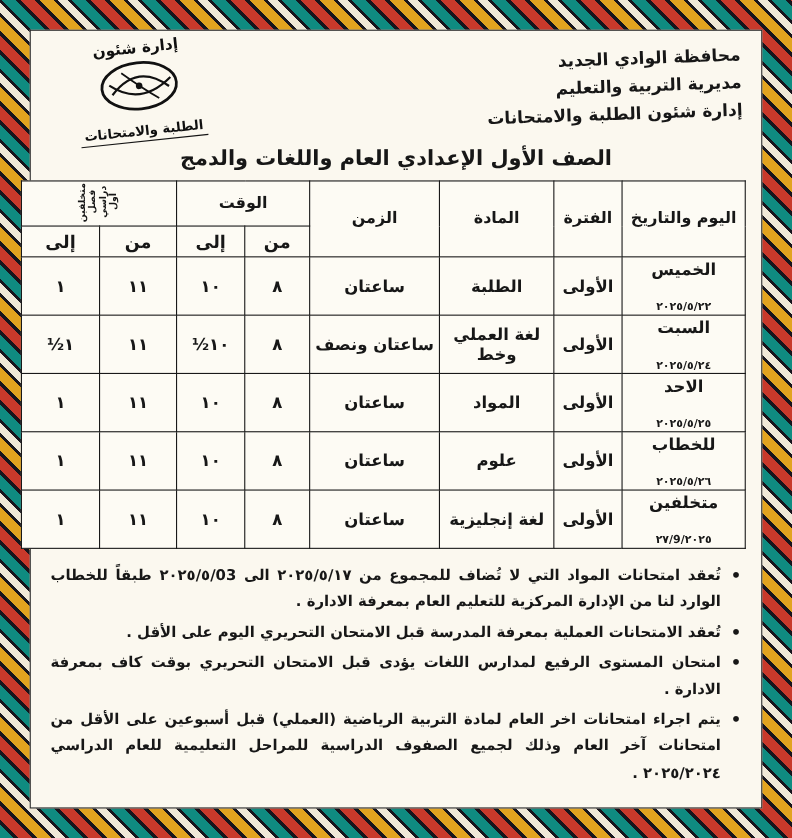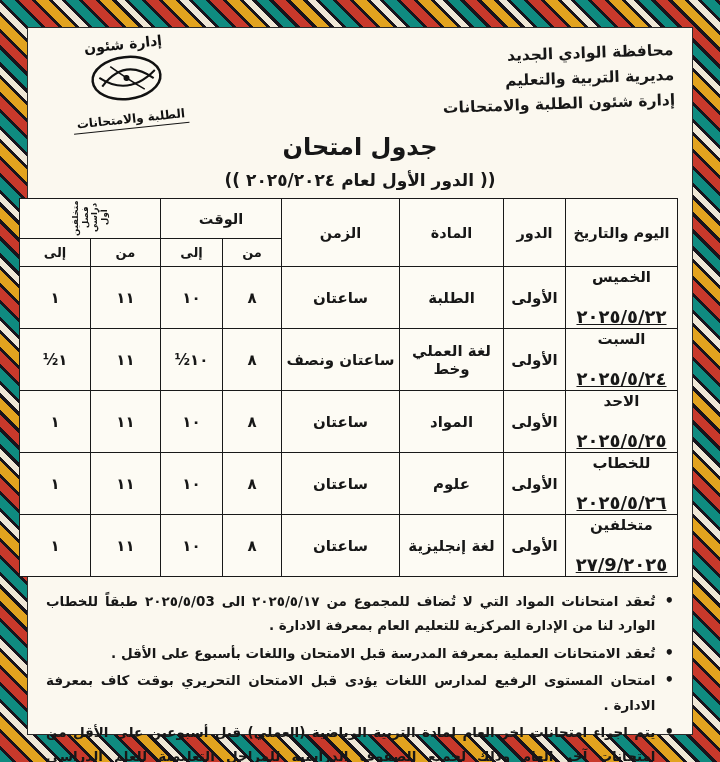--- a/index.html
+++ b/index.html
@@ -53,24 +53,24 @@
   
   table.sched {
     border-collapse:collapse; table-layout:fixed;
     width:658px; margin:4px auto 0; background:#fdfbf4;
   }
   .sched th, .sched td {
     border:1.7px solid #191919; text-align:center; vertical-align:middle;
     font-weight:bold; padding:1px 2px; overflow:hidden;
   }
   .sched thead tr.h1 th { height:36px; font-size:14.5px; }
-  .sched thead tr.h2 th { height:25px; font-size:13px; }
+  .sched thead tr.h2 th { height:25px; font-size:16px; }
   .sched tbody td { height:50px; font-size:15px; }
   .dayname { font-size:15px; }
-  .date { font-size:18px; margin-top:20px;text-decoration:underline; }
+  .date { font-size:10px; margin-top:20px; }
   .rot {
     writing-mode:vertical-rl; transform:rotate(180deg);
     height:34px; margin:0 auto; font-size:8.5px; line-height:9.5px;
     font-weight:bold; display:inline-block;
   }
 
   
   .notes { margin:12px 4px 0; }
   .note {
     display:flex; gap:9px; align-items:flex-start;
@@ -103,39 +103,38 @@
           <path d="M40 13 Q58 29 72 39" fill="none" stroke="#111" stroke-width="1.6"></path>
           <circle cx="55" cy="26" r="3" fill="#111"></circle>
         </svg>
         <div>
           <span class="logo-bottom">الطلبة والامتحانات</span>
         </div>
       </div>
     </div>
 
     <div class="titles">
-      <div class="t1">جدول امتحان</div>
-      <div class="t3">(( الدور الأول لعام ٢٠٢٥/٢٠٢٤ ))</div>
+      <div class="t2">الصف الأول الإعدادي العام واللغات والدمج</div>
     </div>
 
     <table class="sched" dir="rtl">
       <colgroup>
         <col style="width:112px">
           <col style="width:62px">
           <col style="width:104px">
           <col style="width:118px">
         <col style="width:59px">
           <col style="width:62px">
           <col style="width:70px">
           <col style="width:71px">
       </colgroup>
       <thead>
         <tr class="h1">
           <th rowspan="2">اليوم والتاريخ</th>
-          <th rowspan="2">الدور</th>
+          <th rowspan="2">الفترة</th>
           <th rowspan="2">المادة</th>
           <th rowspan="2">الزمن</th>
           <th colspan="2">الوقت</th>
           <th colspan="2"><span class="rot">متخلفين فصل دراسي أول</span></th>
         </tr>
         <tr class="h2">
           <th>من</th>
           <th>إلى</th>
           <th>من</th>
           <th>إلى</th>
@@ -210,21 +209,21 @@
       </tbody>
     </table>
 
     <div class="notes">
       <div class="note">
         <span class="bullet">•</span>
         <span class="txt">تُعقد امتحانات المواد التي لا تُضاف للمجموع من ٢٠٢٥/٥/١٧ الى ٢٠٢٥/٥/03 طبقاً للخطاب الوارد لنا من الإدارة المركزية للتعليم العام بمعرفة الادارة .</span>
       </div>
       <div class="note">
         <span class="bullet">•</span>
-        <span class="txt">تُعقد الامتحانات العملية بمعرفة المدرسة قبل الامتحان واللغات بأسبوع على الأقل .</span>
+        <span class="txt">تُعقد الامتحانات العملية بمعرفة المدرسة قبل الامتحان التحريري اليوم على الأقل .</span>
       </div>
       <div class="note">
         <span class="bullet">•</span>
         <span class="txt">امتحان المستوى الرفيع لمدارس اللغات يؤدى قبل الامتحان التحريري بوقت كاف بمعرفة الادارة .</span>
       </div>
       <div class="note">
         <span class="bullet">•</span>
         <span class="txt">يتم اجراء امتحانات اخر العام لمادة التربية الرياضية (العملي) قبل أسبوعين على الأقل من امتحانات آخر العام وذلك لجميع الصفوف الدراسية للمراحل التعليمية للعام الدراسي ٢٠٢٥/٢٠٢٤ .</span>
       </div>
     </div>

